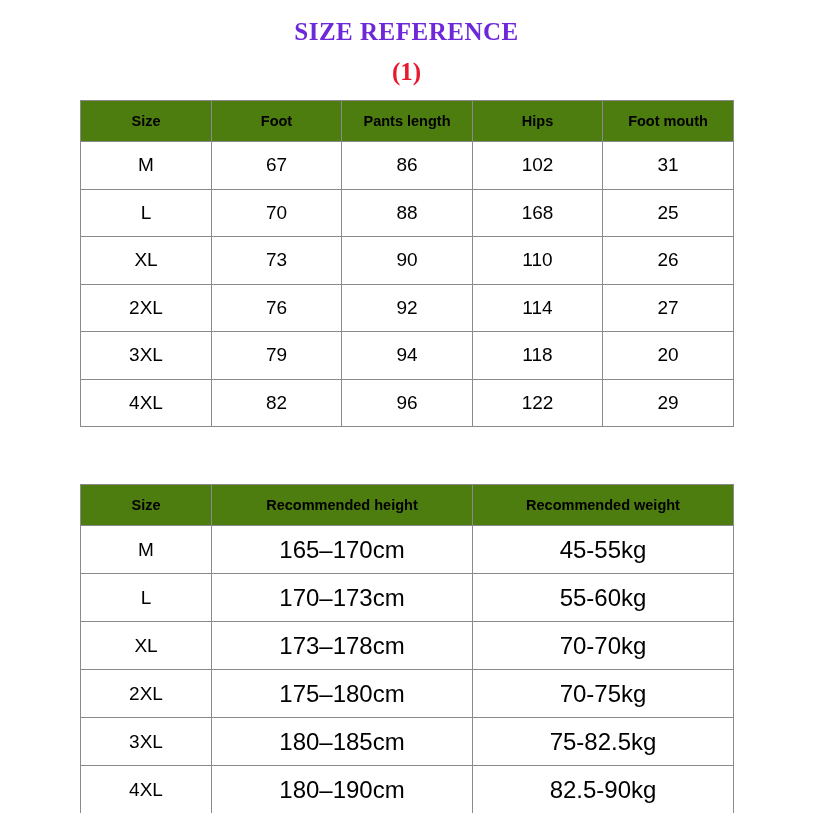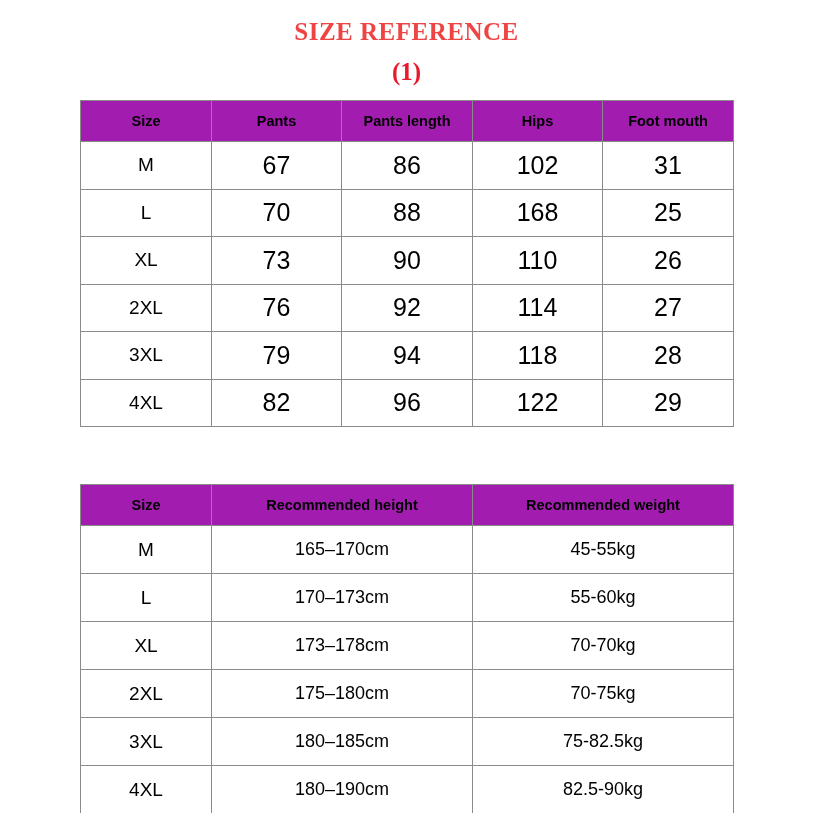--- a/index.html
+++ b/index.html
@@ -22,21 +22,21 @@
   .title {
     position: absolute;
     top: 18px;
     left: 0;
     width: 813px;
     text-align: center;
     font-family: "Liberation Serif", serif;
     font-weight: bold;
     font-size: 25px;
     letter-spacing: 0.5px;
-    color: #ef4444;
+    color: #6d28d9;
   }
   .subtitle {
     position: absolute;
     top: 58px;
     left: 0;
     width: 813px;
     text-align: center;
     font-family: "Liberation Serif", serif;
     font-weight: bold;
     font-size: 25px;
@@ -52,29 +52,29 @@
   }
   table.sizetable td,
   table.sizetable th {
     border: 1px solid #8a8a8a;
     text-align: center;
     vertical-align: middle;
     font-weight: normal;
     color: #000000;
   }
   table.sizetable thead th {
-    background: #a21caf;
+    background: #4d7c0f;
     font-size: 14.5px;
     font-weight: bold;
     height: 38px;
     color: #000000;
   }
   table.sizetable tbody td {
     background: #ffffff;
-    font-size: 25px;
+    font-size: 19px;
     height: 44.5px;
   }
   table.sizetable tbody td.sizecol {
     font-size: 19px;
   }
 
   
   #table-one {
     top: 100px;
     left: 80px;
@@ -89,42 +89,42 @@
   
   #table-two {
     top: 484px;
     left: 80px;
     width: 653px;
   }
   #table-two col.d1 { width: 131px; }
   #table-two col.d2 { width: 261px; }
   #table-two col.d3 { width: 261px; }
   #table-two tbody td { height: 45px; }
-  #table-two tbody td.meas { font-size: 18px; }
+  #table-two tbody td.meas { font-size: 24px; }
 </style>
 </head>
 <body>
 
 <div class="page">
 
   <div class="title">SIZE REFERENCE</div>
   <div class="subtitle">(1)</div>
 
   <table class="sizetable" id="table-one">
     <colgroup>
       <col class="c1">
         <col class="c2">
         <col class="c3">
         <col class="c4">
         <col class="c5">
     </colgroup>
     <thead>
       <tr>
         <th>Size</th>
-        <th>Pants</th>
+        <th>Foot</th>
         <th>Pants length</th>
         <th>Hips</th>
         <th>Foot mouth</th>
       </tr>
     </thead>
     <tbody>
       <tr>
         <td class="sizecol">M</td>
         <td>67</td>
         <td>86</td>
@@ -150,21 +150,21 @@
         <td>76</td>
         <td>92</td>
         <td>114</td>
         <td>27</td>
       </tr>
       <tr>
         <td class="sizecol">3XL</td>
         <td>79</td>
         <td>94</td>
         <td>118</td>
-        <td>28</td>
+        <td>20</td>
       </tr>
       <tr>
         <td class="sizecol">4XL</td>
         <td>82</td>
         <td>96</td>
         <td>122</td>
         <td>29</td>
       </tr>
     </tbody>
   </table>

